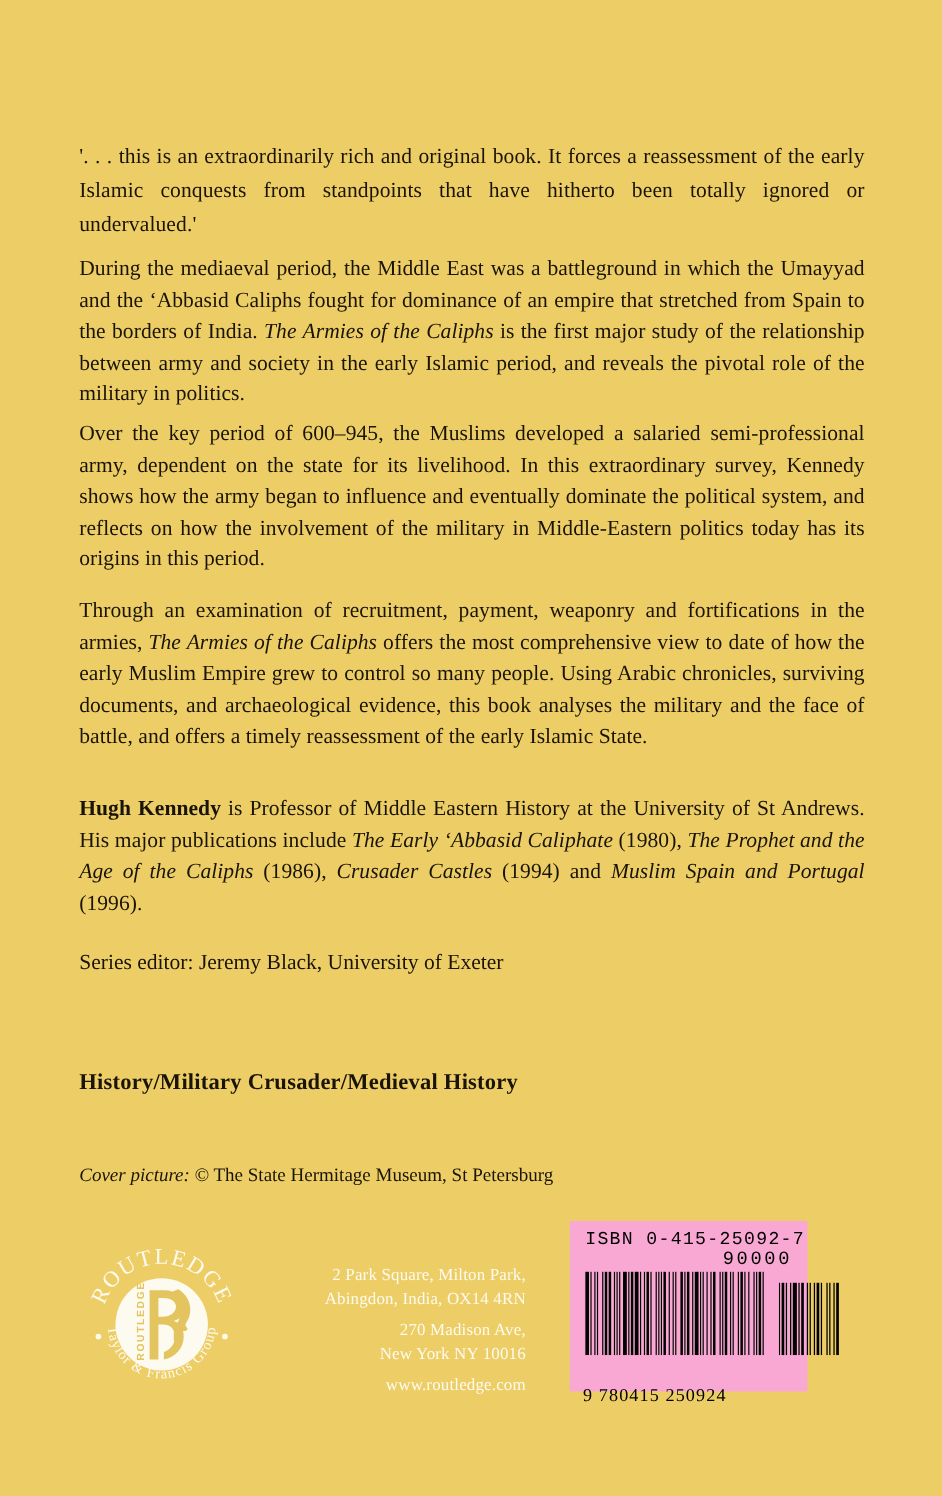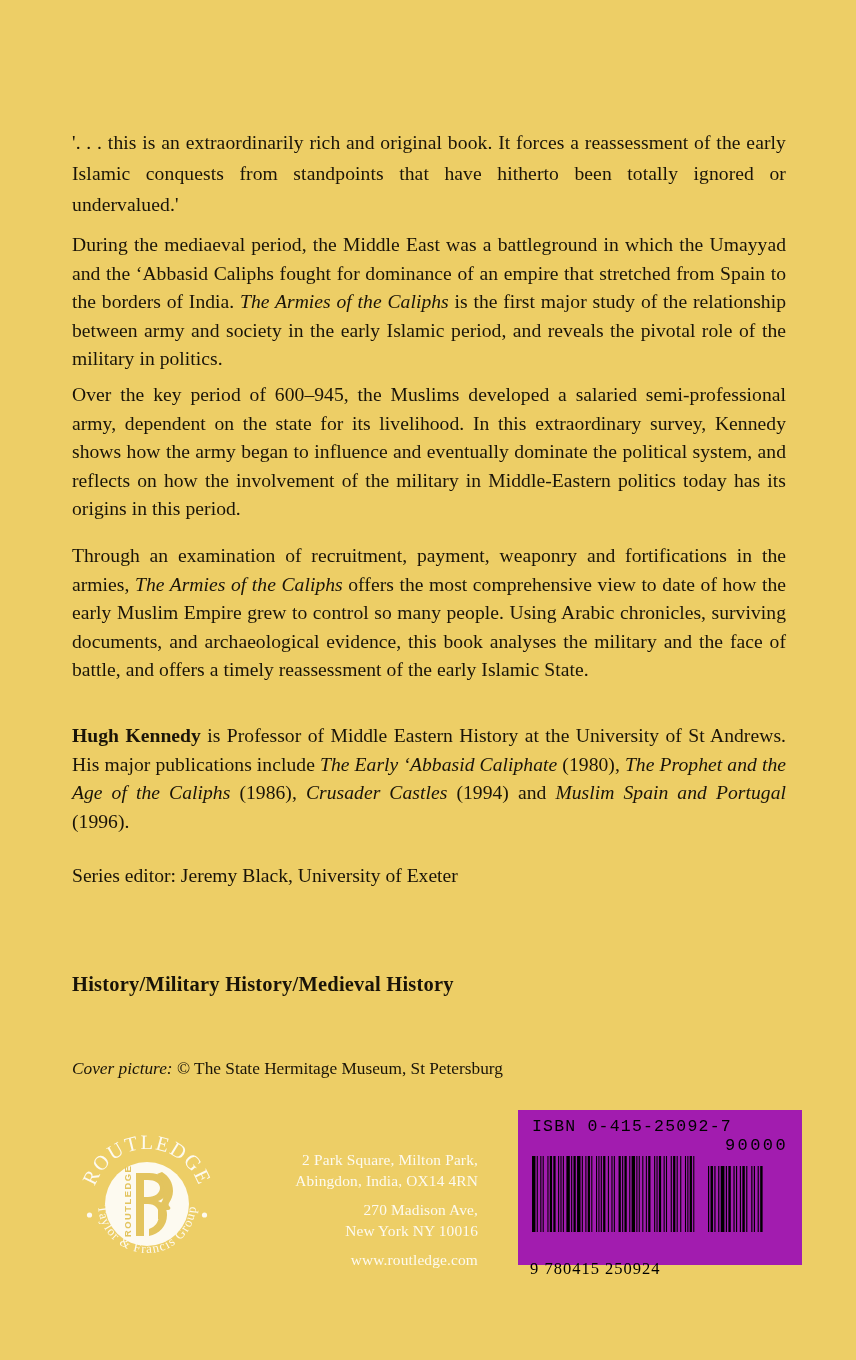--- a/index.html
+++ b/index.html
@@ -122,23 +122,23 @@
     letter-spacing: 0.15px;
   }
   .address .blk { margin-bottom: 9px; text-align: right; }
   .address .blk:last-child { margin-bottom: 0; }
 
   
   .barcode-box {
     position: absolute;
     left: 518px;
     top: 1110px;
-    width: 284px;
+    width: 216px;
     height: 155px;
-    background: #a21caf;
+    background: #f9a8d4;
     box-sizing: border-box;
     padding: 8px 12px 6px 14px;
   }
   .isbn-text {
     font-family: "Liberation Mono", "DejaVu Sans Mono", monospace;
     font-size: 16.5px;
     letter-spacing: 1.2px;
     color: #000;
     line-height: 18px;
     white-space: nowrap;
@@ -195,21 +195,21 @@
   <div class="para p2">Over the key period of 600–945, the Muslims developed a salaried semi-professional army, dependent on the state for its livelihood. In this extraordinary survey, Kennedy shows how the army began to influence and eventually dominate the political system, and reflects on how the involvement of the military in Middle-Eastern politics today has its origins in this period.</div>
 
   <div class="para p3"><span class="run">Through an examination of recruitment, payment, weaponry and fortifications in the armies, </span><i>The Armies of the Caliphs</i><span class="run"> offers the most comprehensive view to date of how the early Muslim Empire grew to control so many people. Using Arabic chronicles, surviving documents, and archaeological evidence, this book analyses the military and the face of battle, and offers a timely reassessment of the early Islamic State.</span></div>
 
   <div class="para p4"><b>Hugh Kennedy</b><span class="run"> is Professor of Middle Eastern History at the University of St Andrews. His major publications include </span><i>The Early ‘Abbasid Caliphate</i><span class="run"> (1980), </span><i>The Prophet and the Age of the Caliphs</i><span class="run"> (1986), </span><i>Crusader Castles</i><span class="run"> (1994) and </span><i>Muslim Spain and Portugal</i><span class="run"> (1996).</span></div>
 
   <div class="series">
     <div>Series editor: Jeremy Black, University of Exeter</div>
   </div>
 
-  <div class="category">History/Military History/Medieval History</div>
+  <div class="category">History/Military Crusader/Medieval History</div>
 
   <div class="coverpic"><i>Cover picture:</i><span> © The State Hermitage Museum, St Petersburg</span></div>
 
   <div class="logo-wrap">
     <svg class="logo-svg" viewBox="0 0 142 142" xmlns="http://www.w3.org/2000/svg">
       <defs>
         <path id="arcTop" d="M 16,71 A 55,55 0 0 1 126,71"></path>
         <path id="arcBot" d="M 22,71 A 49,49 0 0 0 120,71"></path>
         <path id="arcInnerLeft" d="M 57,101 L 57,41"></path>
       </defs>

